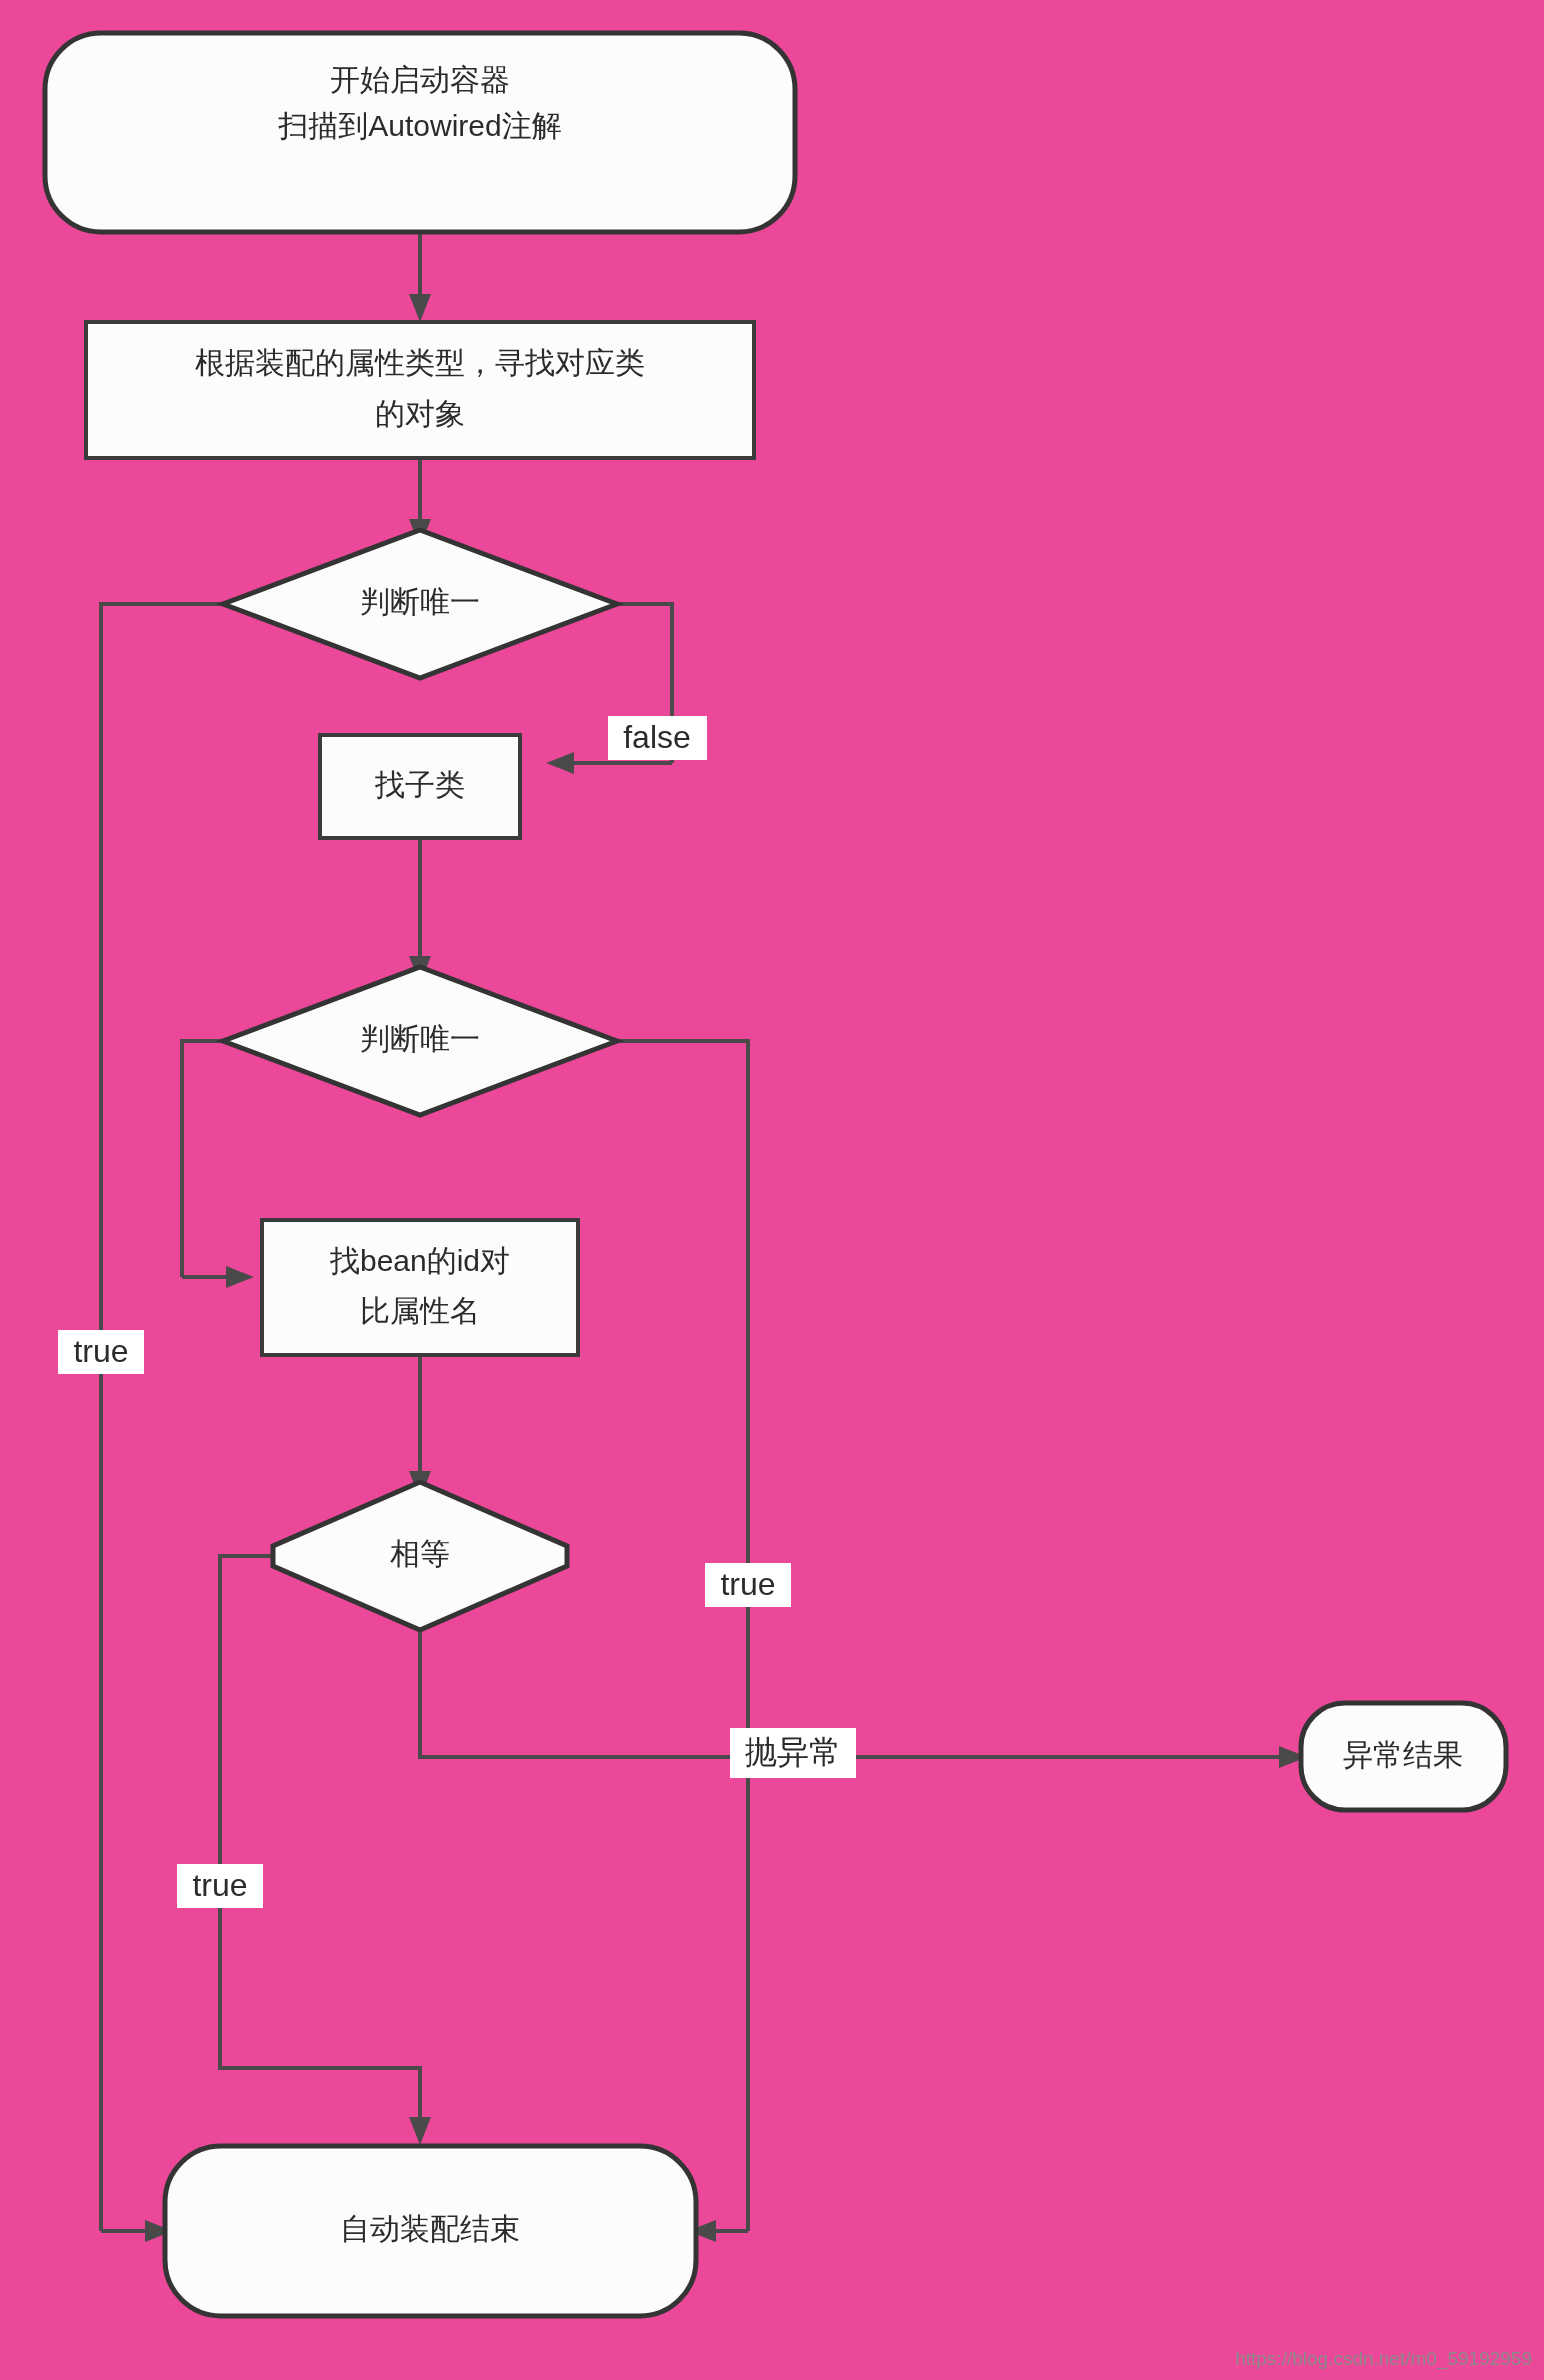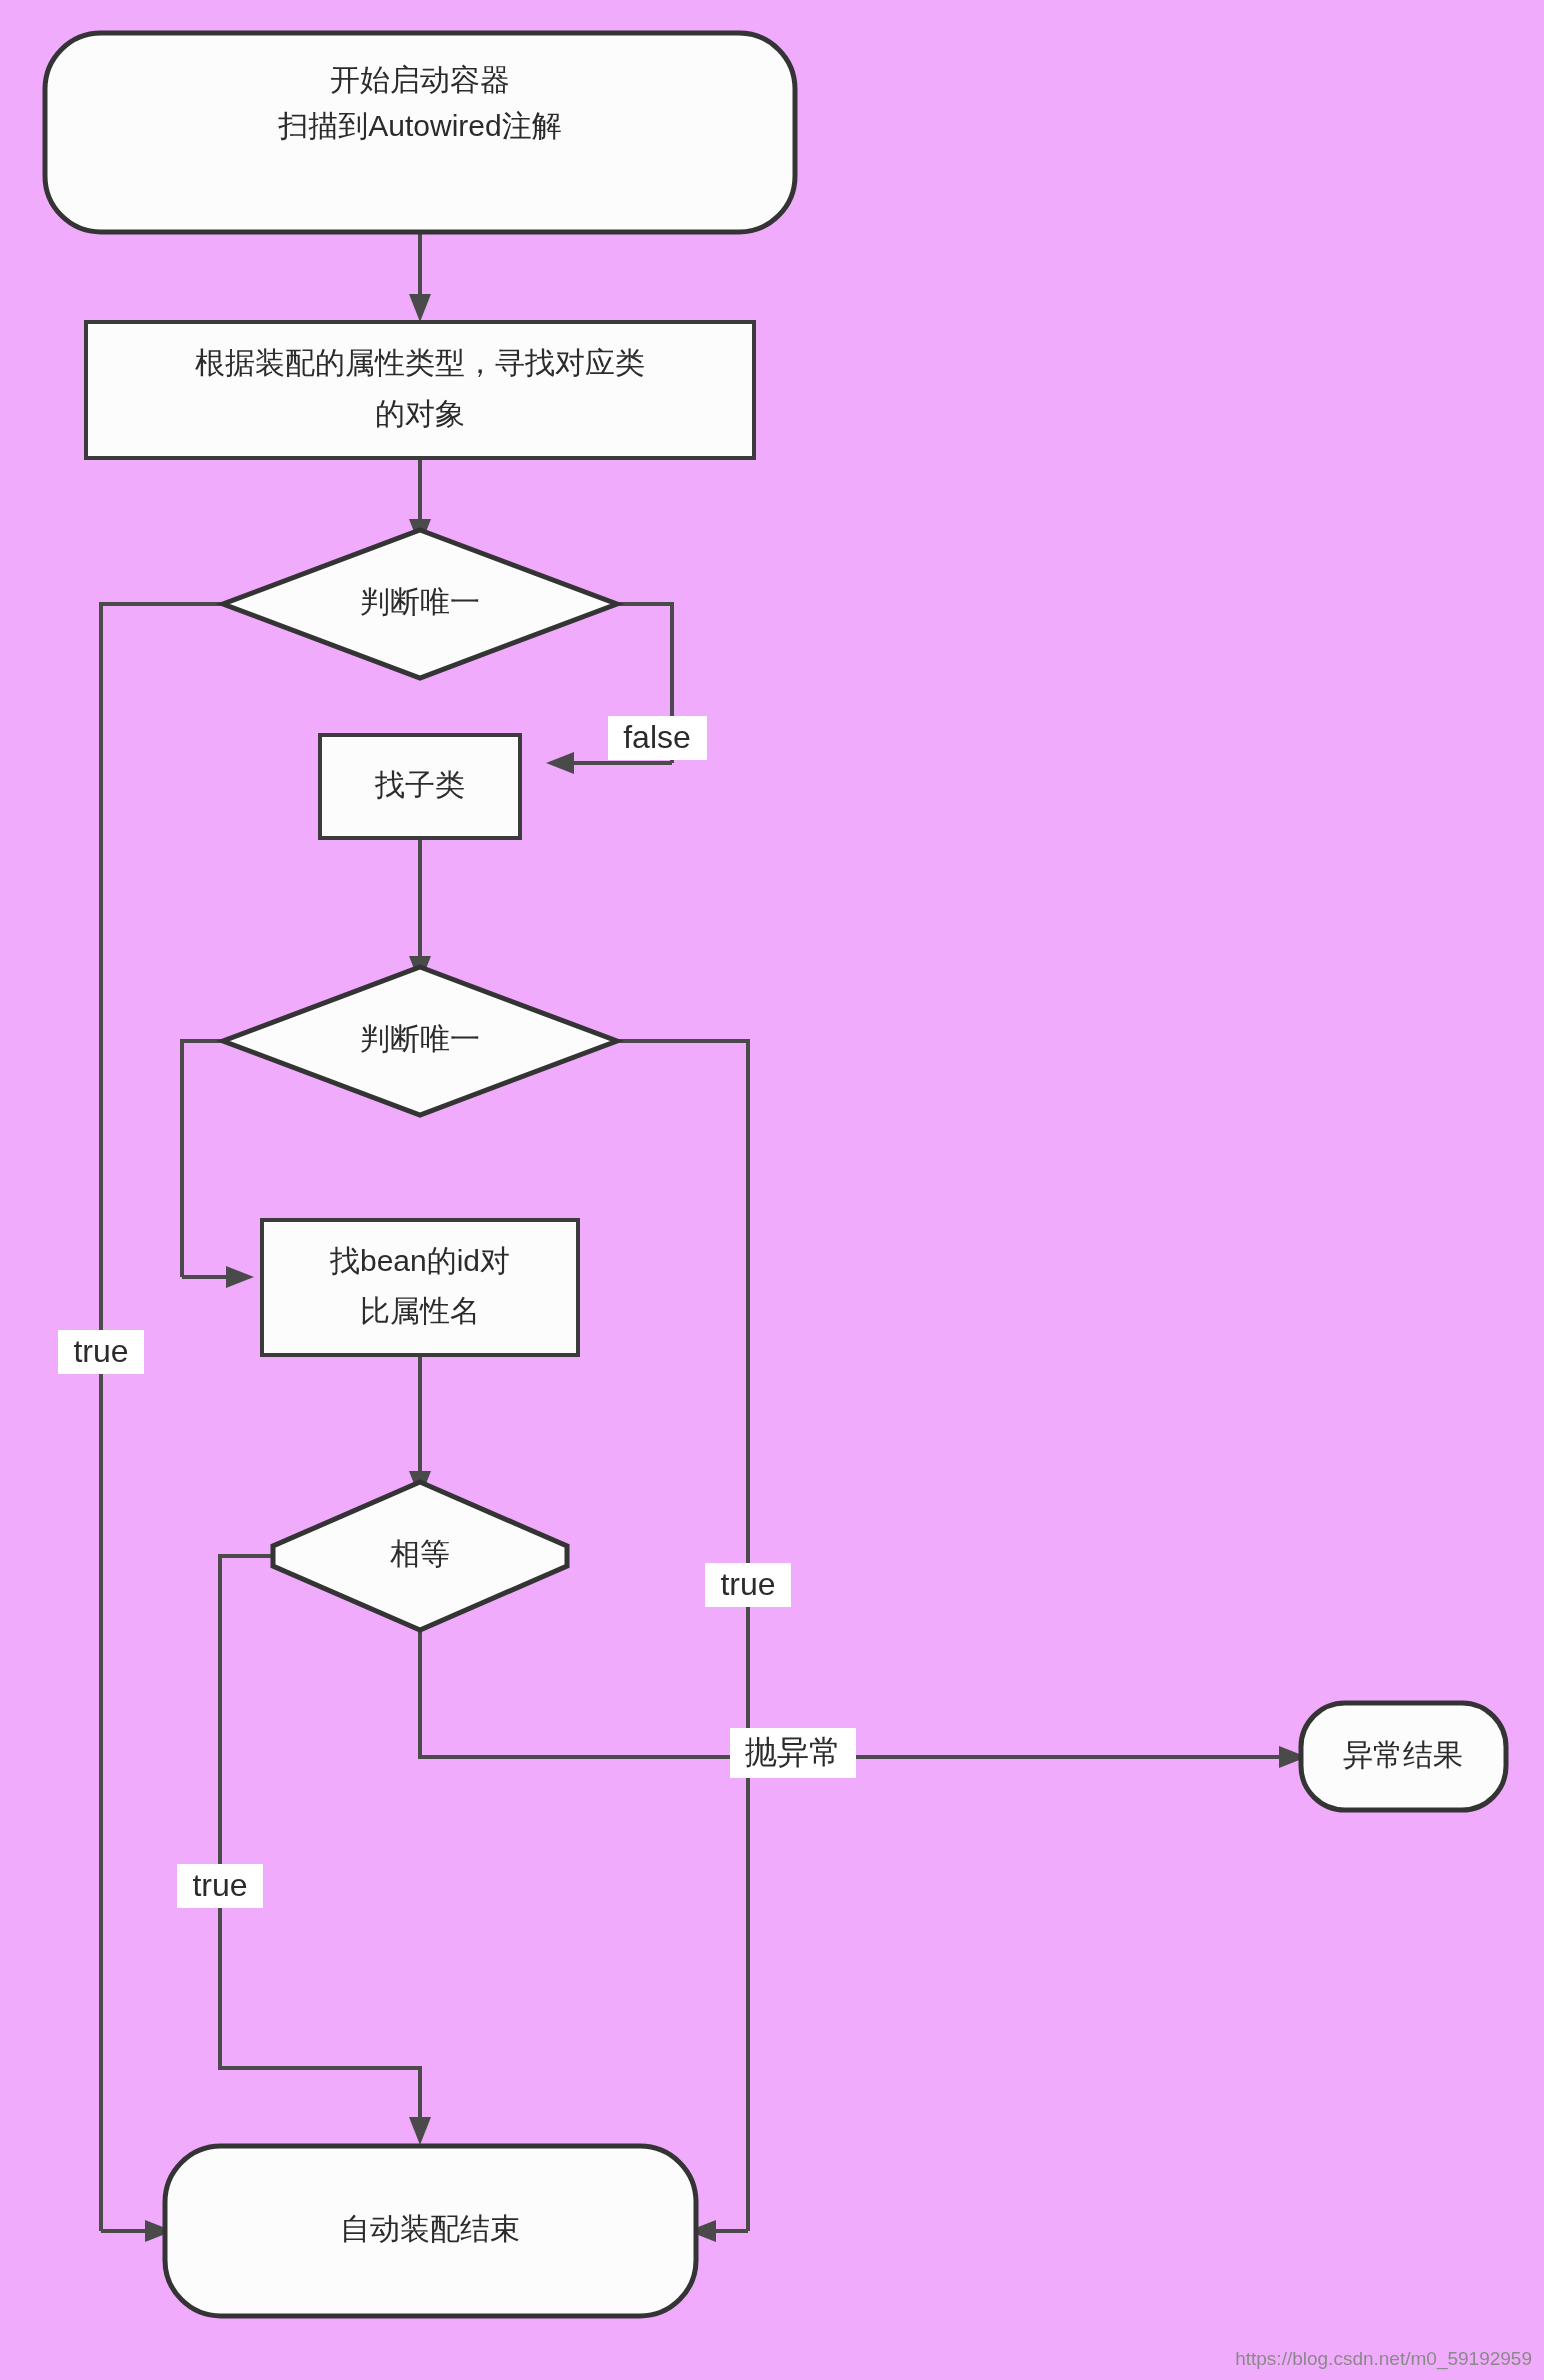--- a/index.html
+++ b/index.html
@@ -4,21 +4,21 @@
 <style>
   html, body {
     margin: 0;
     padding: 0;
     background: #000000;
   }
   #canvas-wrap {
     position: relative;
     width: 1544px;
     height: 2380px;
-    background: #f0abfc;
+    background: #ec4899;
     overflow: hidden;
     font-family: "Liberation Sans", "DejaVu Sans", sans-serif;
   }
   svg.flow {
     position: absolute;
     top: 0;
     left: 0;
     width: 1544px;
     height: 2380px;
   }

